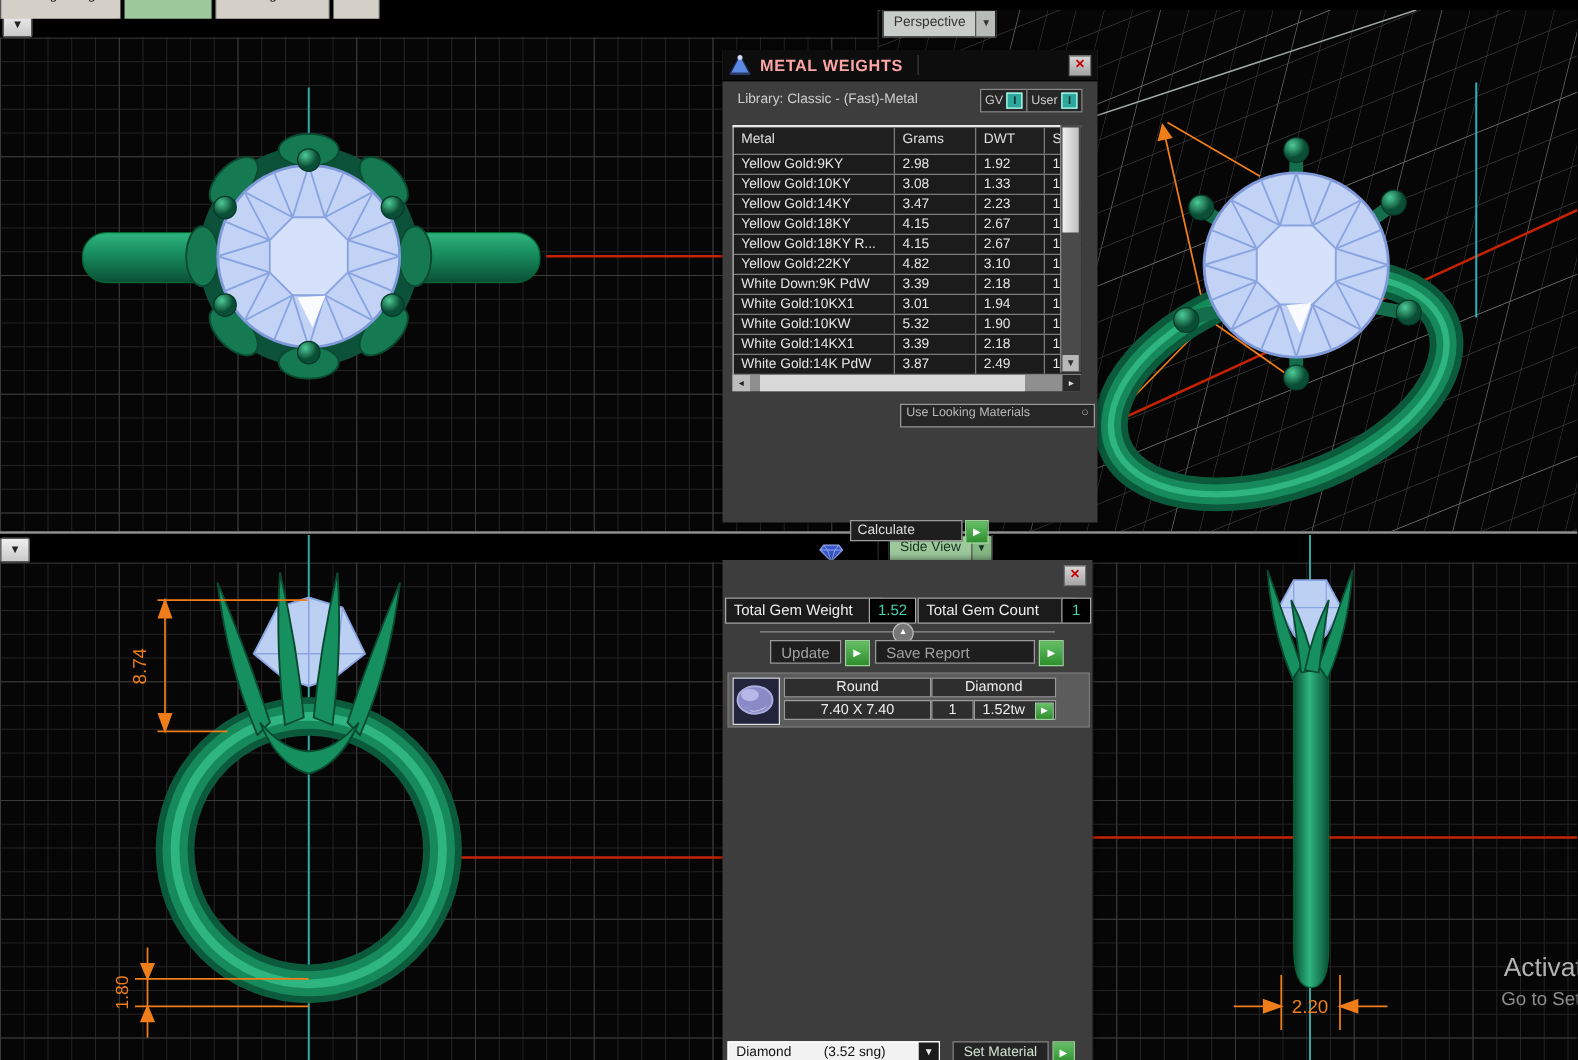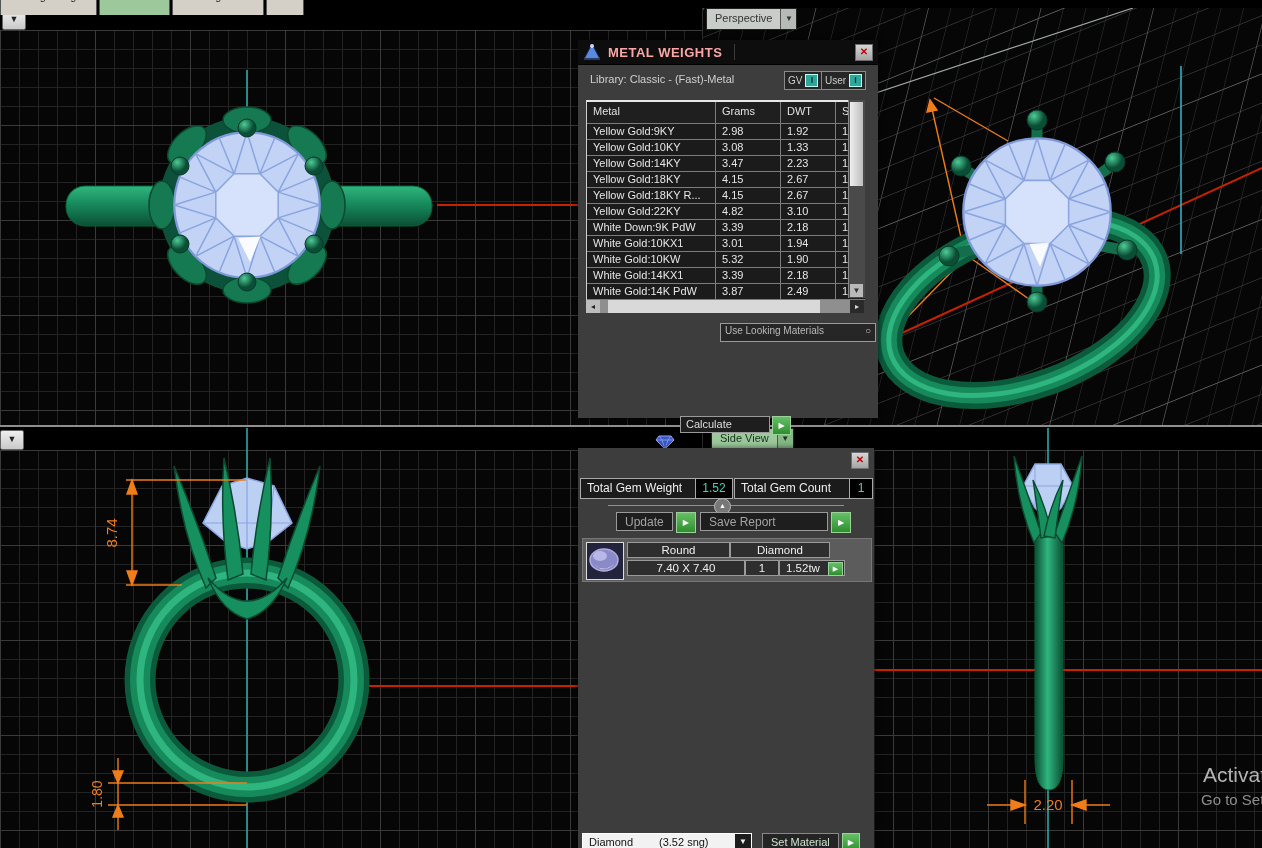--- a/index.html
+++ b/index.html
@@ -84,21 +84,21 @@
   .grcirc{left:136px;top:50px;width:15px;height:15px;border-radius:50%;background:#777;
      border:1px solid #bbb;color:#fff;font-size:7px;text-align:center;line-height:14px;}
   .grbtn{position:absolute;height:19px;display:flex;}
   .grbtn .cap{background:#1e1e1e;border:1px solid #9a9a9a;color:#a3a3a3;font-size:12px;padding:2px 8px 0 8px;}
   .grbtn .go{width:18px;height:19px;line-height:19px;margin-left:3px;}
   .gemsec{left:4px;top:90px;width:288px;height:42px;background:#5c5c5c;border:1px solid #777;}
   .thumb{position:absolute;left:3px;top:3px;width:36px;height:36px;background:#23233c;border:1px solid #dcdcdc;}
   .gemgrid{position:absolute;left:44px;top:3px;right:4px;height:36px;display:flex;flex-wrap:wrap;}
   .gcell{background:#2e2e2e;border:1px solid #9a9a9a;font-size:11.5px;color:#eee;
      text-align:center;height:16px;padding-top:1px;box-sizing:border-box;}
-  .gshape{width:103px;} .gmat{width:100px;}
+  .gshape{width:118px;} .gmat{width:100px;}
   .gsize{width:118px;text-align:center;} .gcount{width:34px;} .gwt{width:66px;display:flex;justify-content:space-between;padding:1px 1px 0 6px;}
   .gwt .go{width:13px;height:12px;line-height:12px;font-size:7px;}
   .grbottom{position:absolute;left:4px;top:385px;width:288px;height:20px;display:flex;}
   .matdd{width:168px;height:17px;background:#f2f2f2;border:1px solid #fff;display:flex;color:#111;font-size:11px;}
   .matdd .nm{padding:2px 0 0 6px;width:70px;}
   .matdd .dt{padding:2px 0 0 0;flex:1;}
   .matdd .arr{width:16px;background:#1c1c1c;color:#eee;font-size:8px;text-align:center;line-height:16px;}
   .setmat{margin-left:10px;height:17px;display:flex;}
   .setmat .cap{background:#242424;border:1px solid #888;color:#cfe3cf;font-size:11px;padding:2px 8px 0 8px;}
   .setmat .go{width:16px;height:17px;line-height:17px;margin-left:3px;}

